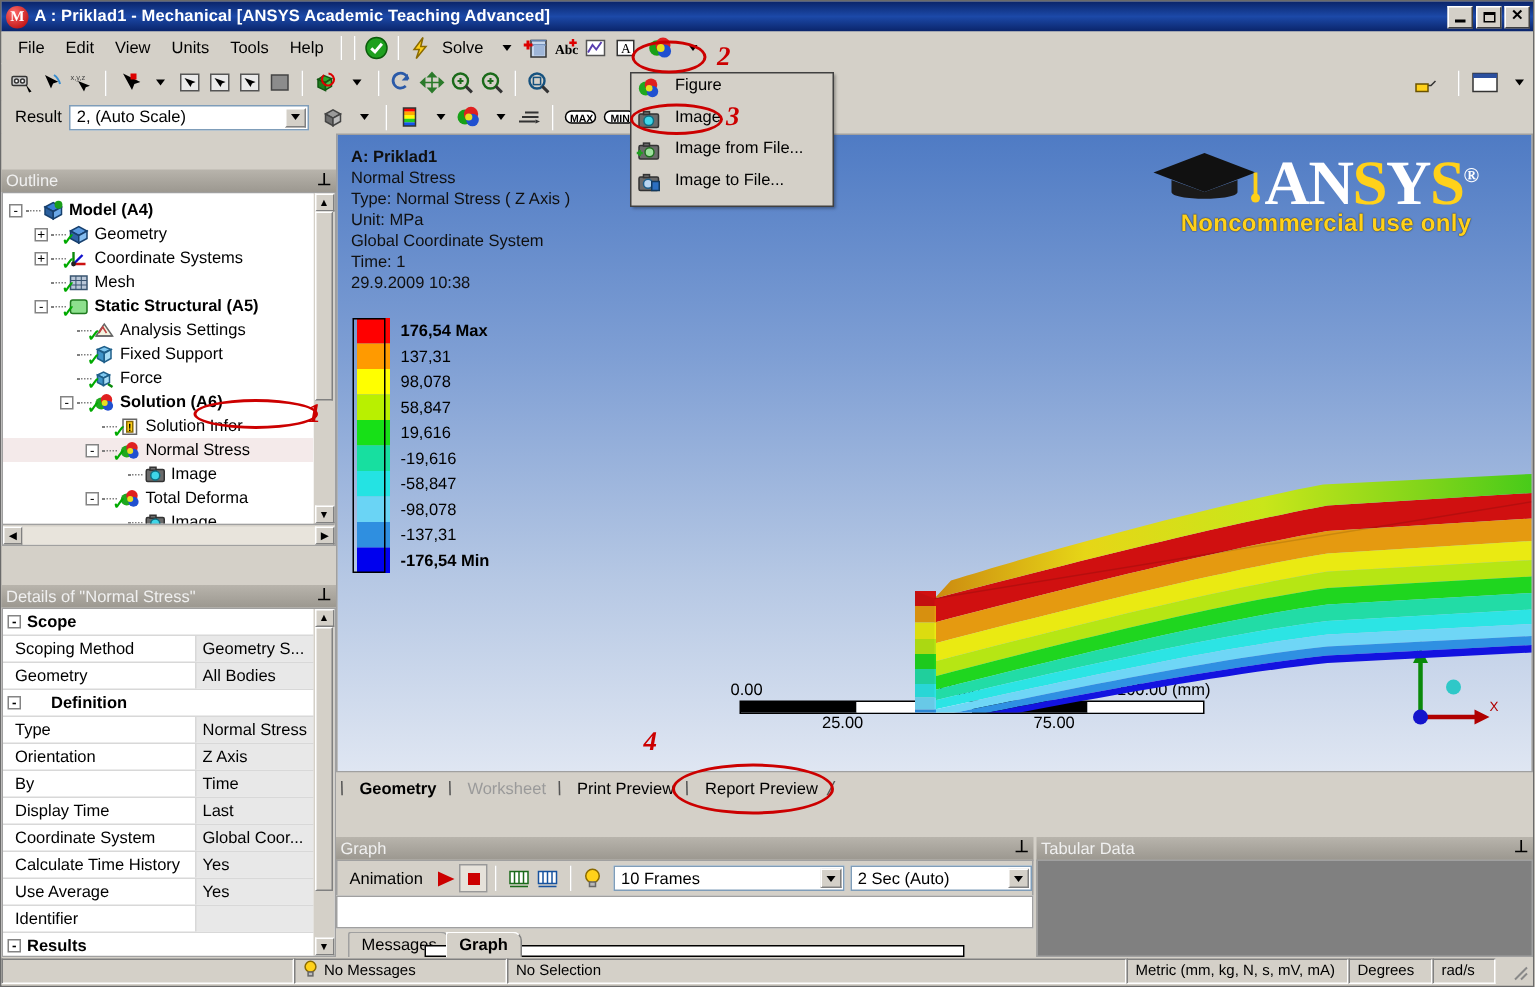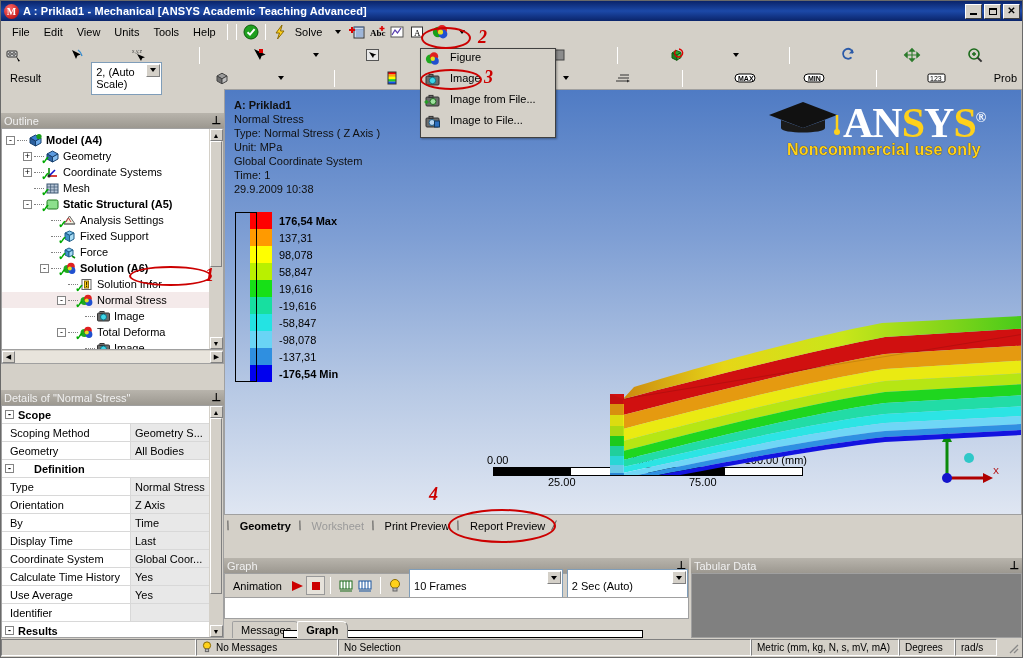--- a/index.html
+++ b/index.html
@@ -42,26 +42,26 @@
   .menubar { height:22px; flex:0 0 22px; background:#d4d0c8; display:flex; align-items:center;
              border-bottom:1px solid #d4d0c8; padding-left:4px; }
   .menu-item { padding:2px 7px; font-size:11px; cursor:default; }
   .msep { width:1px; height:16px; background:#a0a0a0; border-right:1px solid #fff; margin:0 4px; }
 
   
   .tbar-ico { width:20px; height:19px; display:flex; align-items:center; justify-content:center; position:relative; }
   .arrow-dn { width:0;height:0;border-left:3px solid transparent;border-right:3px solid transparent;border-top:4px solid #000; margin-left:2px;}
 
   
-  .toolbar { height:24px; flex:0 0 24px; background:#d4d0c8; display:flex; align-items:center; padding-left:4px;gap:45px; }
+  .toolbar { height:24px; flex:0 0 24px; background:#d4d0c8; display:flex; align-items:center; padding-left:4px; }
   .toolbar.r3 { height:22px; flex:0 0 22px; }
   .tsep { width:1px; height:17px; background:#a0a0a0; border-right:1px solid #fff; margin:0 5px; }
   .lbl { font-size:11px; padding:0 5px; }
   .combo {
-    height:33px; background:#fff; border:1px solid #7f9db9; display:flex; align-items:center;
+    height:17px; background:#fff; border:1px solid #7f9db9; display:flex; align-items:center;
     font-size:11px; padding-left:4px; position:relative;
   }
   .combo .cbtn {
     position:absolute; right:1px; top:1px; width:14px; height:13px; background:#d4d0c8;
     border:1px solid #fff; border-right-color:#808080; border-bottom-color:#808080;
     display:flex; align-items:center; justify-content:center;
   }
 
   
   .main { flex:1; display:flex; min-height:0; background:#d4d0c8; }
@@ -118,21 +118,21 @@
   .dcheck { width:9px;height:9px;border:1px solid #848484;background:#fff;margin:0 5px 0 10px; flex:0 0 9px;}
 
   
   .viewport {
     flex:1 1 auto; position:relative; min-height:0; overflow:hidden;
     background:linear-gradient(to bottom,#4f7bc4 0%,#7f9fd4 35%,#b6c8e4 70%,#dfe6f2 100%);
     border:1px solid #a0a0a0;
   }
   .vp-text { position:absolute; left:9px; top:8px; color:#101010; font-size:11px; line-height:14px; }
   .vp-text .b { font-weight:bold; }
-  .legend { position:absolute; left:25px; top:122px; }
+  .legend { position:absolute; left:13px; top:122px; }
   .lrow { display:flex; align-items:center; height:17px; }
   .lswatch { width:22px; height:17px; flex:0 0 22px; }
   .ltext { font-size:11px; margin-left:7px; color:#000; white-space:nowrap; }
   .ltext.b { font-weight:bold; }
   .legend-border { position:absolute; left:10px; top:122px; width:22px; height:170px; border:1px solid #000; pointer-events:none;}
 
   .logo { position:absolute; right:18px; top:8px; width:238px; }
   .logo-row { display:flex; align-items:flex-end; }
   .cap { position:relative; width:78px; height:44px; }
   .ansys-text { font-family:"Liberation Serif", serif; font-size:42px; font-weight:bold; line-height:40px;

